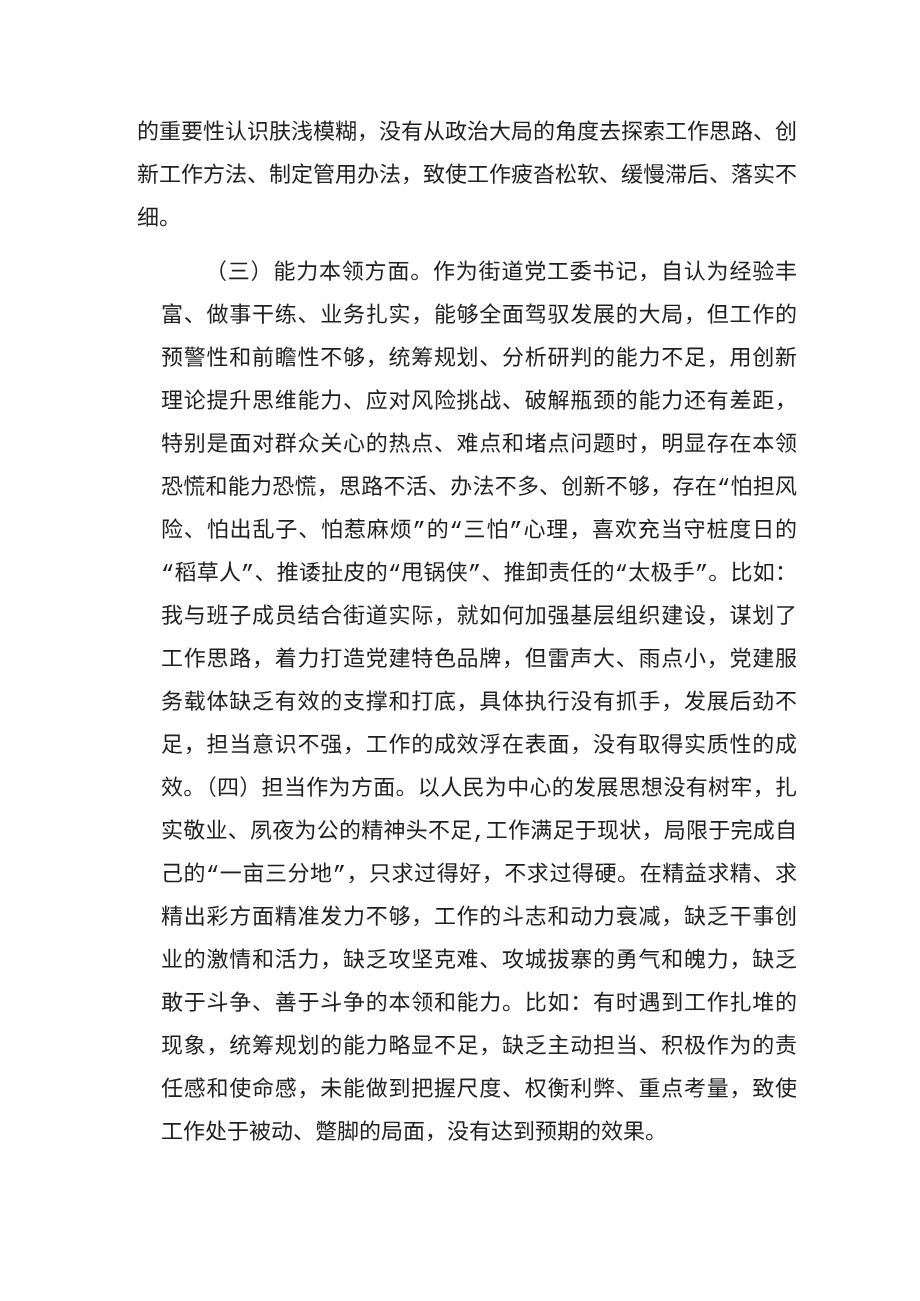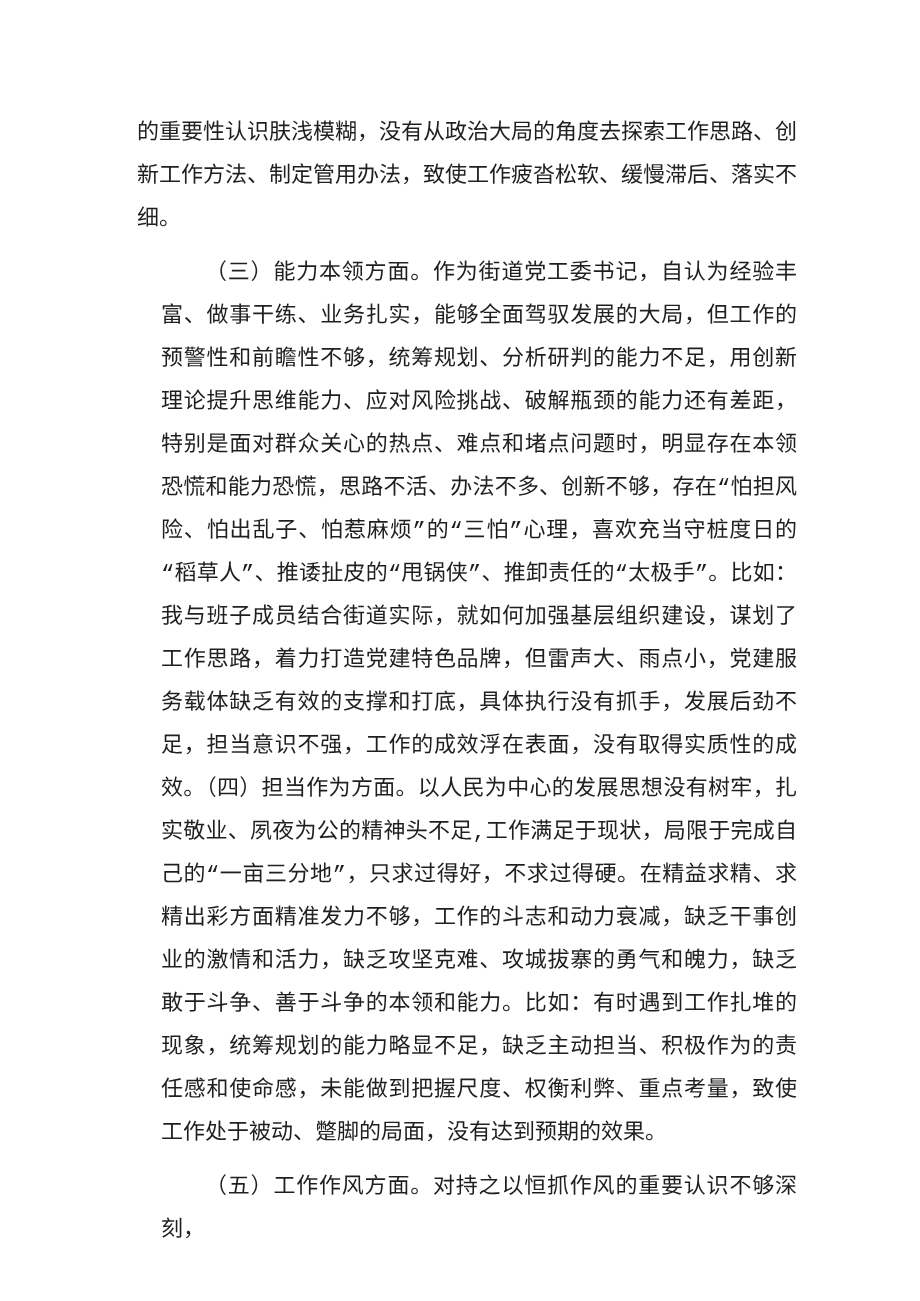--- a/index.html
+++ b/index.html
@@ -45,15 +45,14 @@
     margin-left: 24px;
   }
 </style>
 </head>
 <body>
 
 <div class="page">
   <div class="content">
     <p class="para">的重要性认识肤浅模糊，没有从政治大局的角度去探索工作思路、创新工作方法、制定管用办法，致使工作疲沓松软、缓慢滞后、落实不细。</p>
     <p class="para indent">（三）能力本领方面。作为街道党工委书记，自认为经验丰富、做事干练、业务扎实，能够全面驾驭发展的大局，但工作的预警性和前瞻性不够，统筹规划、分析研判的能力不足，用创新理论提升思维能力、应对风险挑战、破解瓶颈的能力还有差距，特别是面对群众关心的热点、难点和堵点问题时，明显存在本领恐慌和能力恐慌，思路不活、办法不多、创新不够，存在“怕担风险、怕出乱子、怕惹麻烦”的“三怕”心理，喜欢充当守桩度日的“稻草人”、推诿扯皮的“甩锅侠”、推卸责任的“太极手”。比如：我与班子成员结合街道实际，就如何加强基层组织建设，谋划了工作思路，着力打造党建特色品牌，但雷声大、雨点小，党建服务载体缺乏有效的支撑和打底，具体执行没有抓手，发展后劲不足，担当意识不强，工作的成效浮在表面，没有取得实质性的成效。（四）担当作为方面。以人民为中心的发展思想没有树牢，扎实敬业、夙夜为公的精神头不足,工作满足于现状，局限于完成自己的“一亩三分地”，只求过得好，不求过得硬。在精益求精、求精出彩方面精准发力不够，工作的斗志和动力衰减，缺乏干事创业的激情和活力，缺乏攻坚克难、攻城拔寨的勇气和魄力，缺乏敢于斗争、善于斗争的本领和能力。比如：有时遇到工作扎堆的现象，统筹规划的能力略显不足，缺乏主动担当、积极作为的责任感和使命感，未能做到把握尺度、权衡利弊、重点考量，致使工作处于被动、蹩脚的局面，没有达到预期的效果。</p>
-    <p class="para indent">（五）工作作风方面。对持之以恒抓作风的重要认识不够深刻，</p>
   </div>
 </div>
 
 </body></html>

